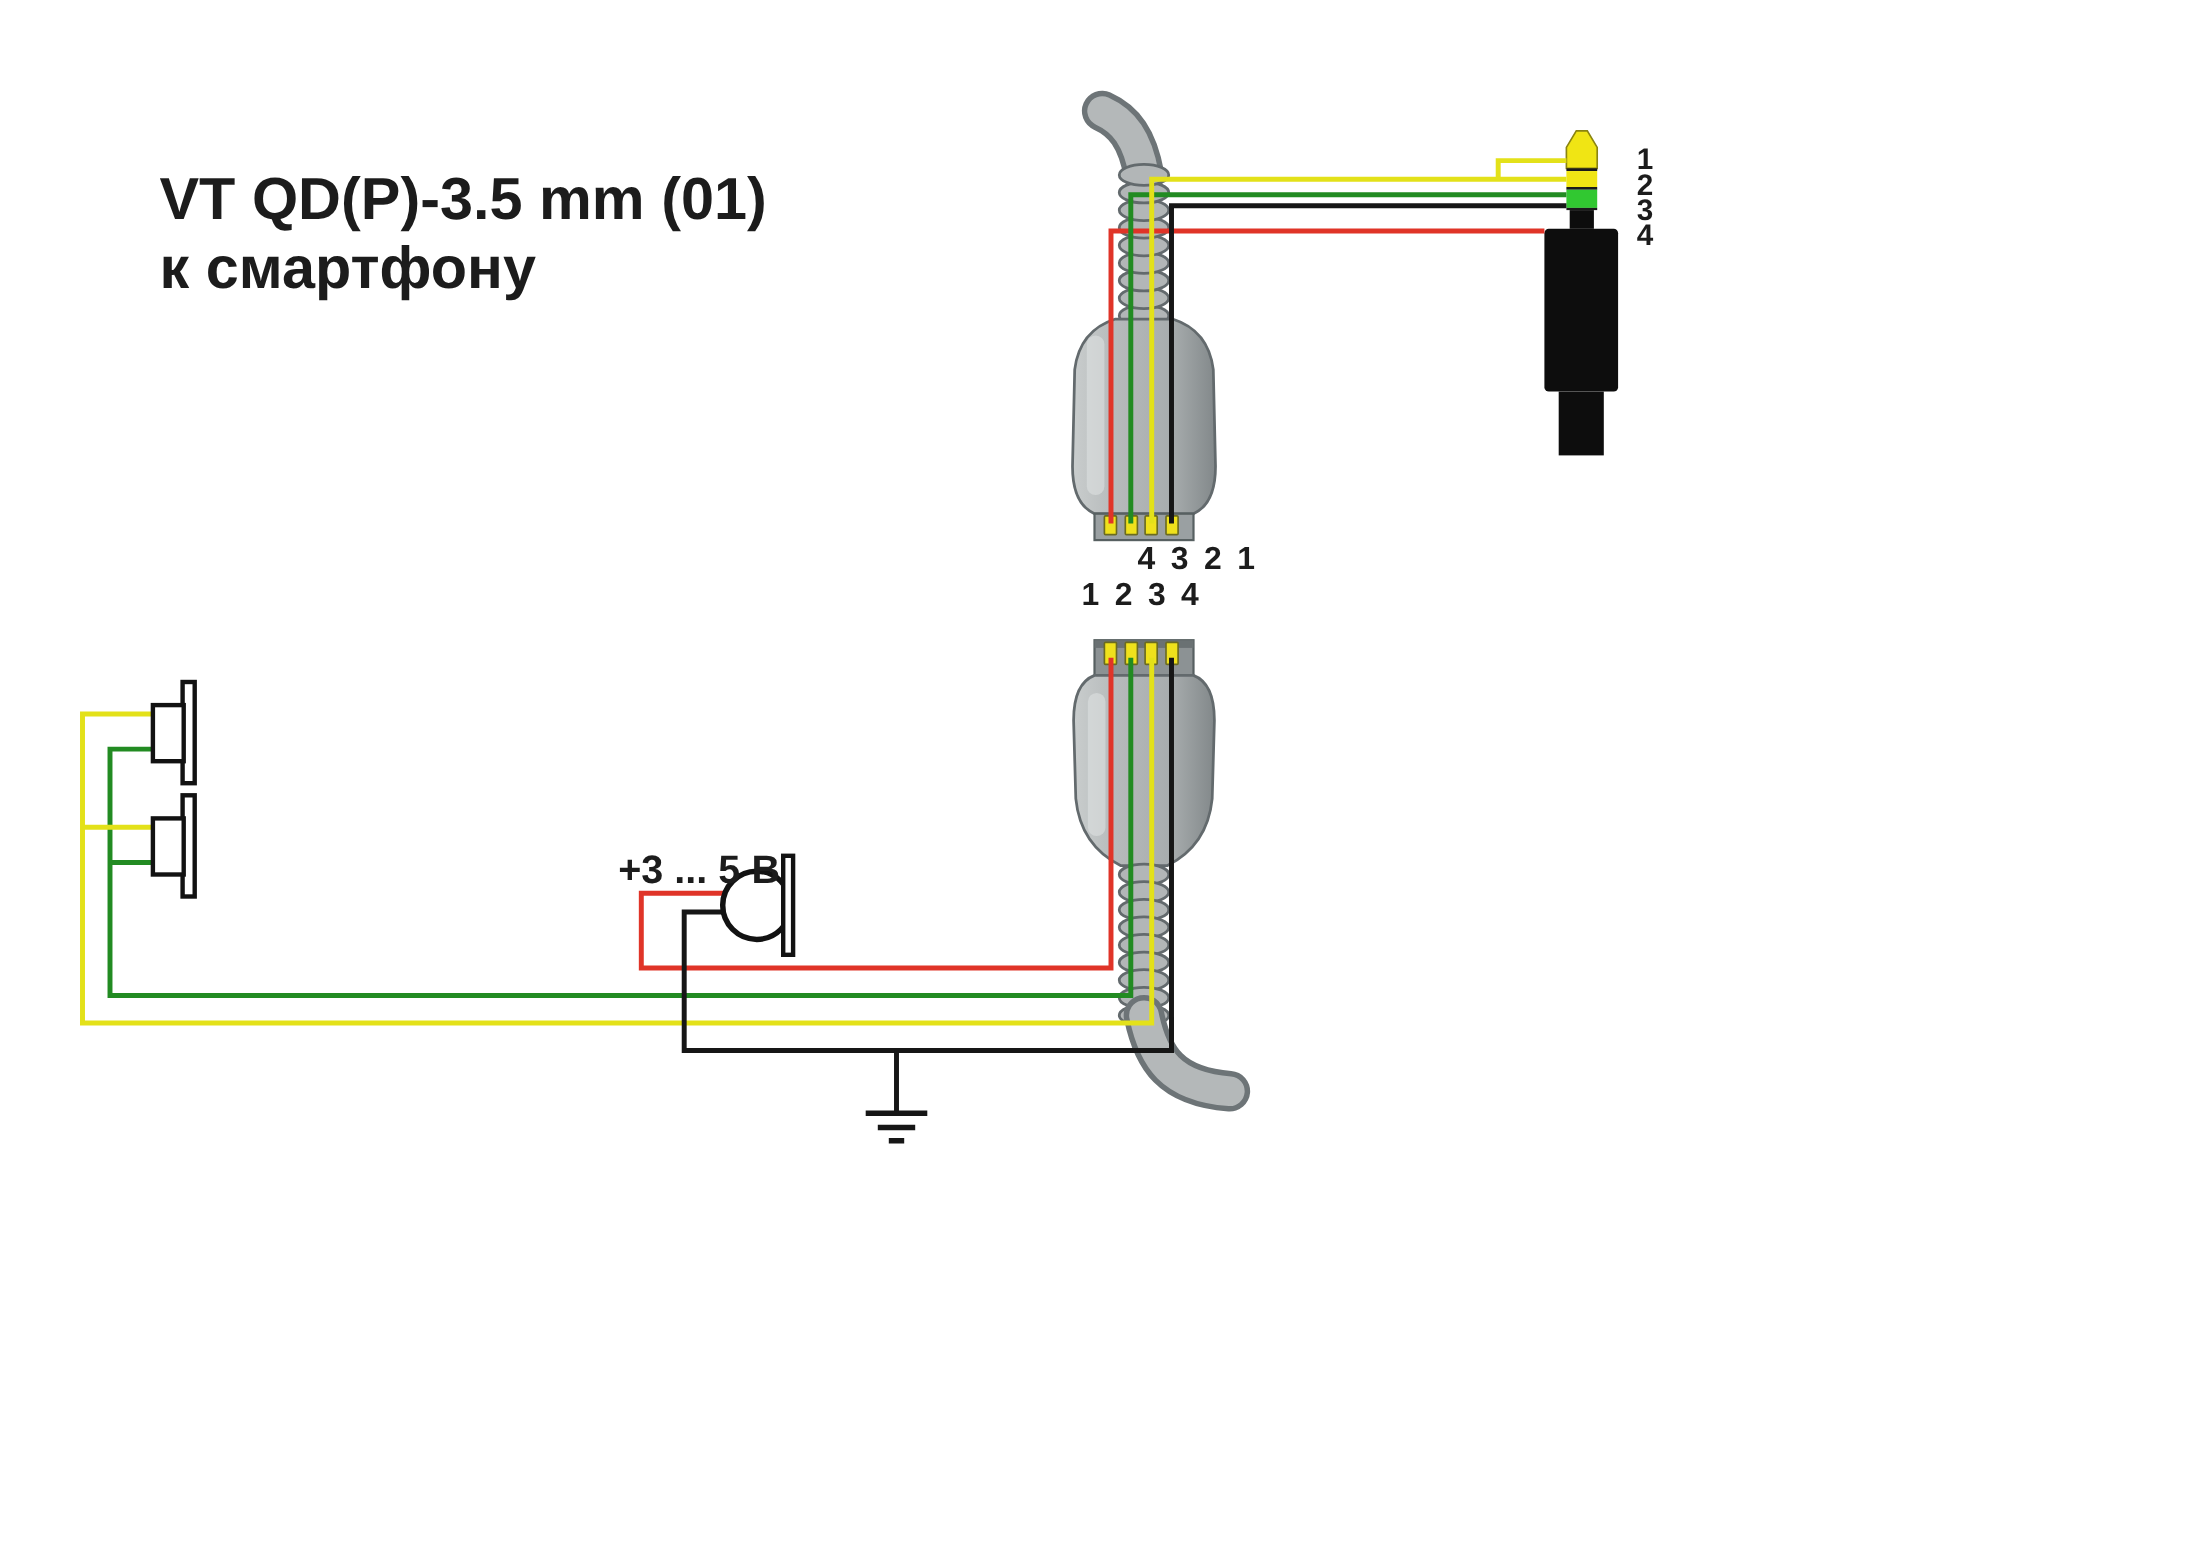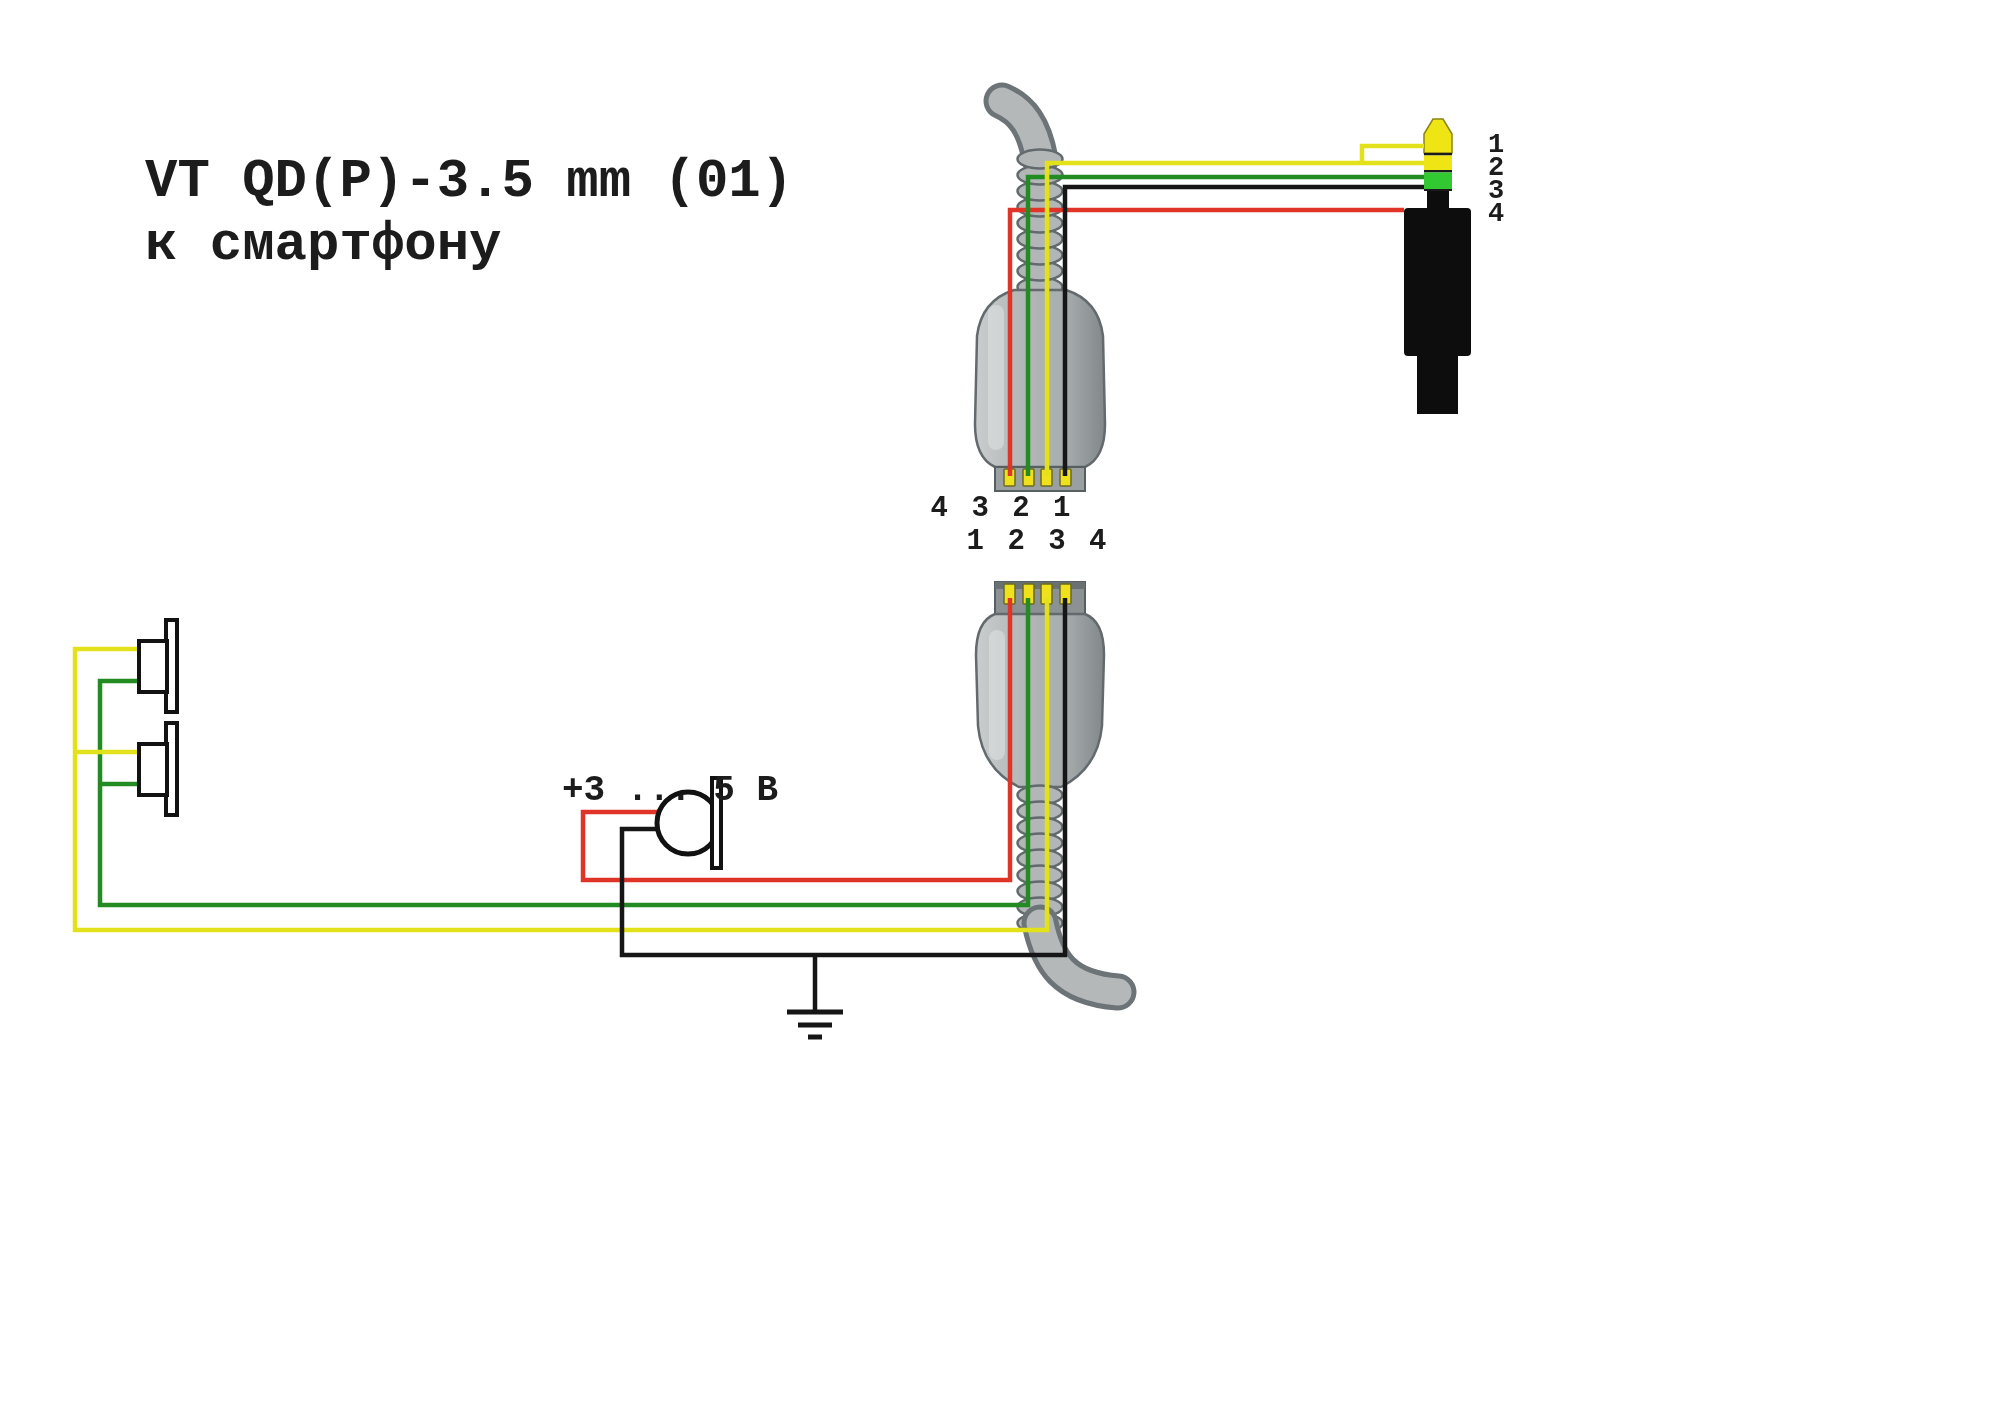--- a/index.html
+++ b/index.html
@@ -1,17 +1,17 @@
 <!DOCTYPE html>
 <html><head>
 <meta charset="utf-8">
 <style>
   html,body{margin:0;padding:0;background:#ffffff;}
   #stage{position:relative;width:2000px;height:1092px;background:#ffffff;overflow:hidden;
-         font-family:Liberation Mono, monospace;}
+         font-family:Liberation Sans, sans-serif;}
   #diagram-svg{position:absolute;left:0;top:0;}
   .lbl{position:absolute;color:#1c1c1c;font-weight:bold;}
   .title{left:145px;top:150px;font-size:54px;line-height:63px;}
   .pin-row{font-size:29px;letter-spacing:3px;transform:translateX(-50%);white-space:pre;}
   .plug-num{font-size:27px;left:1488px;}
   .mic-lbl{left:562px;top:770px;font-size:36px;white-space:pre;}
 </style>
 </head>
 <body>
 
@@ -143,21 +143,21 @@
       <line x1="798" y1="1025" x2="832" y2="1025"></line>
       <line x1="808" y1="1037" x2="822" y2="1037"></line>
     </g>
   </svg>
 
   <div class="lbl title">
     <div>VT QD(P)-3.5 mm (01)</div>
     <div>к смартфону</div>
   </div>
 
-  <div class="lbl pin-row" style="left:1002px;top:492px;">4 3 2 1</div>
+  <div class="lbl pin-row" style="left:1089px;top:492px;">4 3 2 1</div>
 
   <div class="lbl pin-row" style="left:1038px;top:525px;">1 2 3 4</div>
 
   <div class="lbl plug-num" style="top:130px;">1</div>
   <div class="lbl plug-num" style="top:153px;">2</div>
   <div class="lbl plug-num" style="top:176px;">3</div>
   <div class="lbl plug-num" style="top:199px;">4</div>
 
   <div class="lbl mic-lbl">+3 ... 5 В</div>
 

